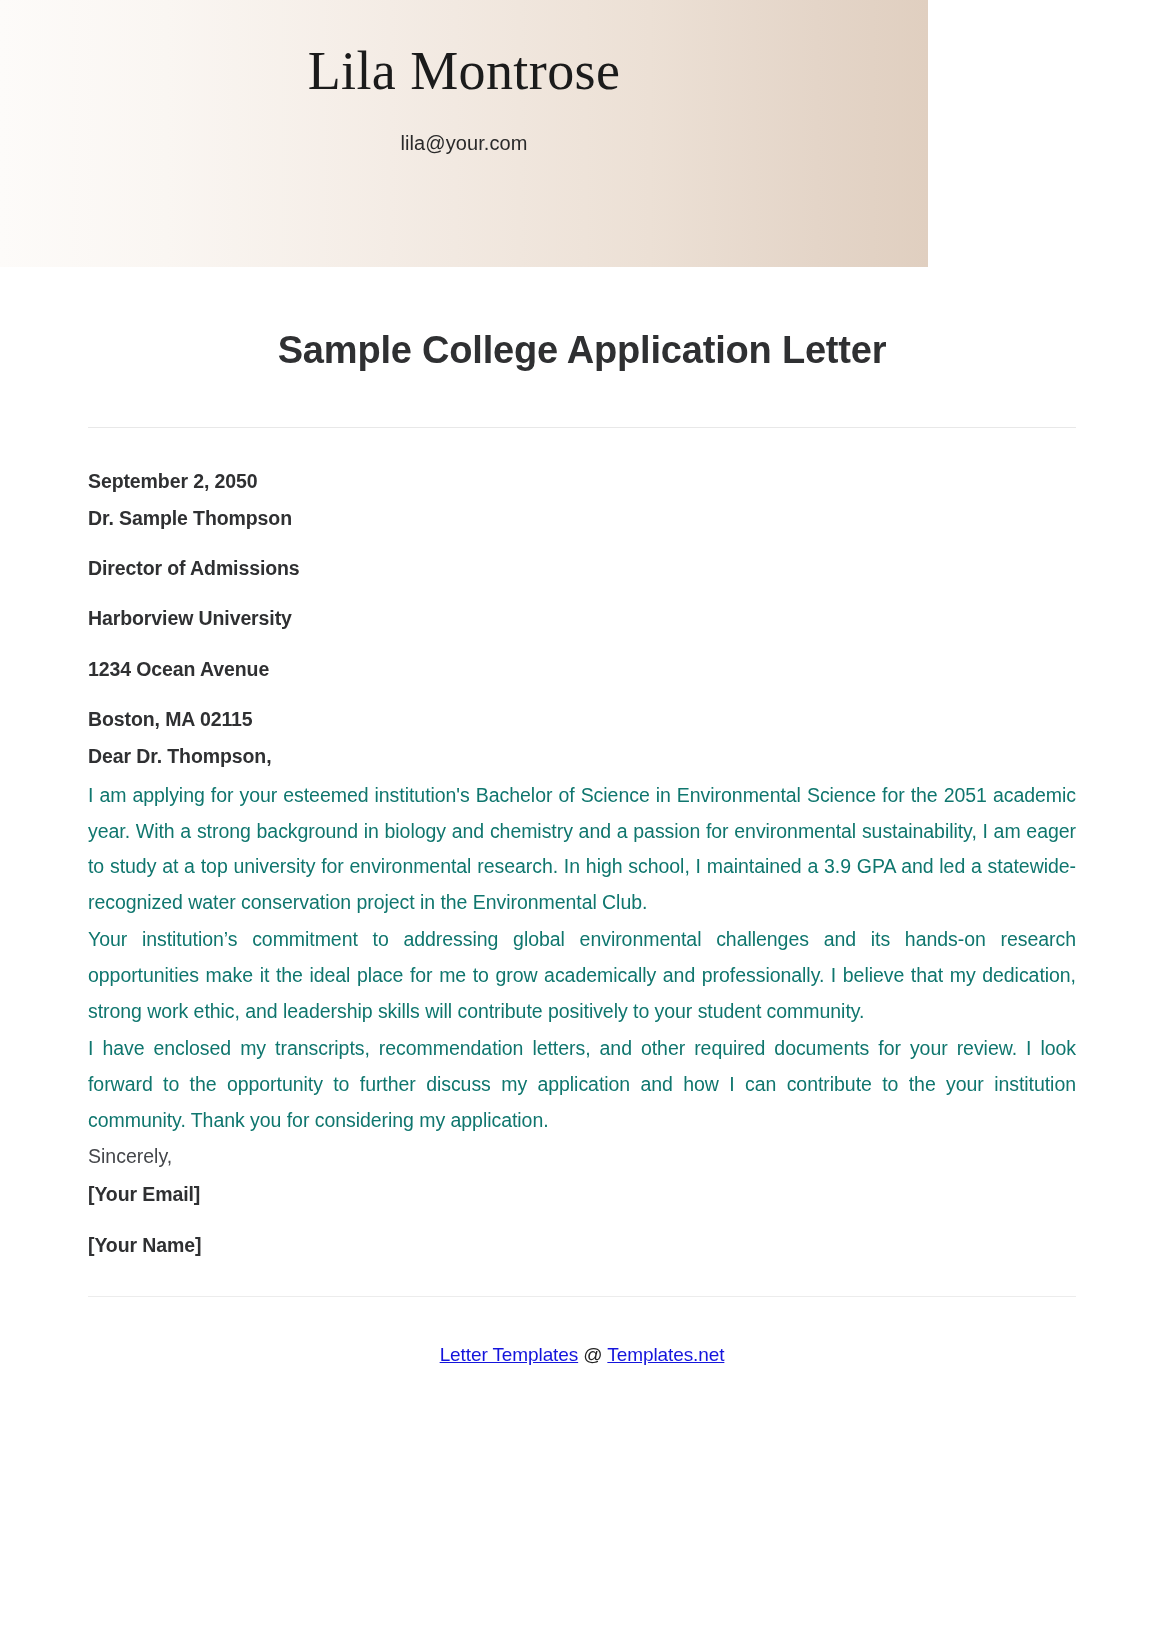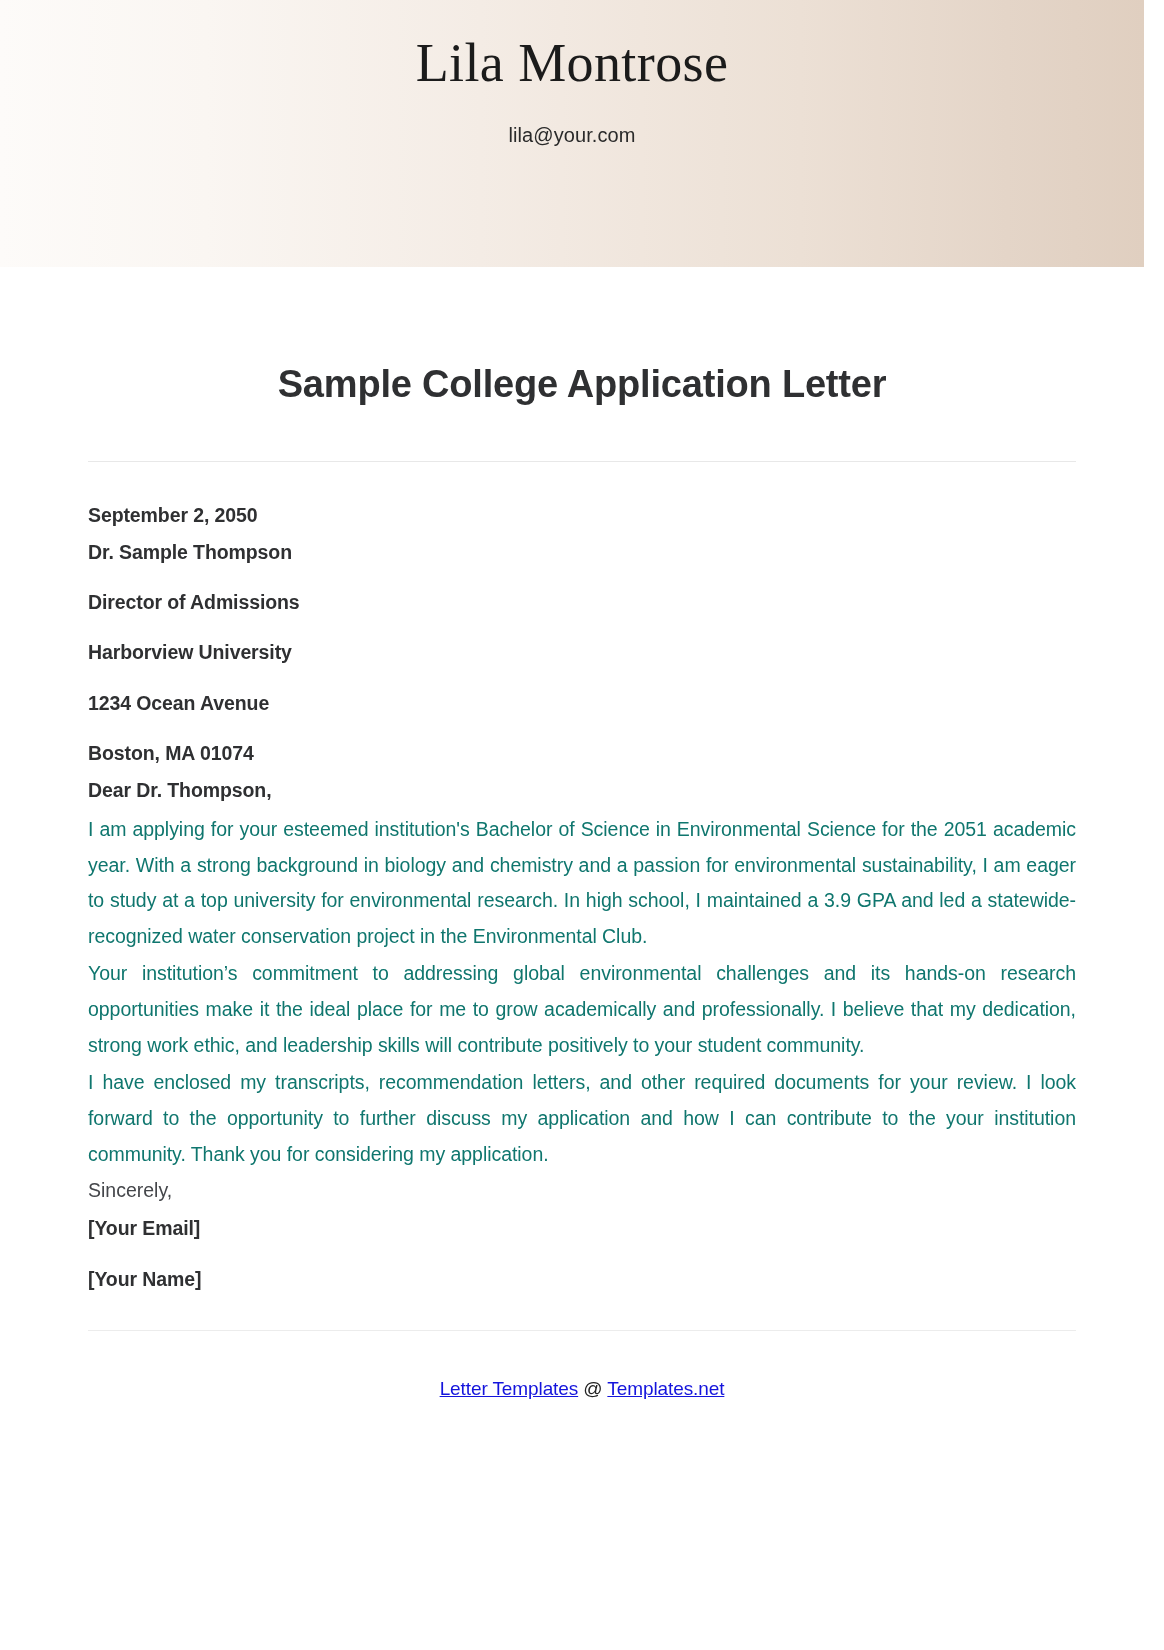--- a/index.html
+++ b/index.html
@@ -12,34 +12,34 @@
     width: 1164px;
     height: 1650px;
     background: #ffffff;
     font-family: "Liberation Sans", sans-serif;
     -webkit-font-smoothing: antialiased;
     overflow: hidden;
   }
 
   
   .letterhead {
-    width: 1144px;
+    width: 928px;
     height: 267px;
     background: linear-gradient(90deg,
                 #fdfbf9 0%,
                 #faf6f2 18%,
                 #f4ece5 42%,
                 #ece0d5 70%,
                 #e4d5c8 88%,
                 #e0cfc0 100%);
     display: flex;
     flex-direction: column;
     align-items: center;
     justify-content: flex-start;
-    padding-top: 32px;
+    padding-top: 40px;
   }
   .brand-name {
     font-family: "Liberation Serif", serif;
     font-size: 54px;
     font-weight: 400;
     color: #1b1b1b;
     letter-spacing: 0.4px;
     line-height: 1.18;
     margin: 0;
   }
@@ -52,22 +52,22 @@
     letter-spacing: 0.1px;
   }
 
   
   .page {
     width: 1164px;
     padding: 0 88px;
   }
 
   .doc-title {
-    margin: 8px;
-    padding-top: 86px;
+    margin: 0;
+    padding-top: 60px;
     text-align: center;
     font-size: 38px;
     font-weight: 700;
     color: #2f3032;
     letter-spacing: -0.2px;
     line-height: 1.25;
   }
 
   .rule-top {
     margin-top: 52px;
@@ -167,21 +167,21 @@
     <p class="addr-line tight">September 2, 2050</p>
 
     <p class="addr-line">Dr. Sample Thompson</p>
 
     <p class="addr-line">Director of Admissions</p>
 
     <p class="addr-line">Harborview University</p>
 
     <p class="addr-line">1234 Ocean Avenue</p>
 
-    <p class="addr-line tight">Boston, MA 01074</p>
+    <p class="addr-line tight">Boston, MA 02115</p>
 
     <p class="salutation">Dear Dr. Thompson,</p>
 
     <p class="body-par">I am applying for your esteemed institution's Bachelor of Science in Environmental Science for the 2051 academic year. With a strong background in biology and chemistry and a passion for environmental sustainability, I am eager to study at a top university for environmental research. In high school, I maintained a 3.9 GPA and led a statewide-recognized water conservation project in the Environmental Club.</p>
 
     <p class="body-par">Your institution’s commitment to addressing global environmental challenges and its hands-on research opportunities make it the ideal place for me to grow academically and professionally. I believe that my dedication, strong work ethic, and leadership skills will contribute positively to your student community.</p>
 
     <p class="body-par">I have enclosed my transcripts, recommendation letters, and other required documents for your review. I look forward to the opportunity to further discuss my application and how I can contribute to the your institution community. Thank you for considering my application.</p>
 
     <p class="closing">Sincerely,</p>

